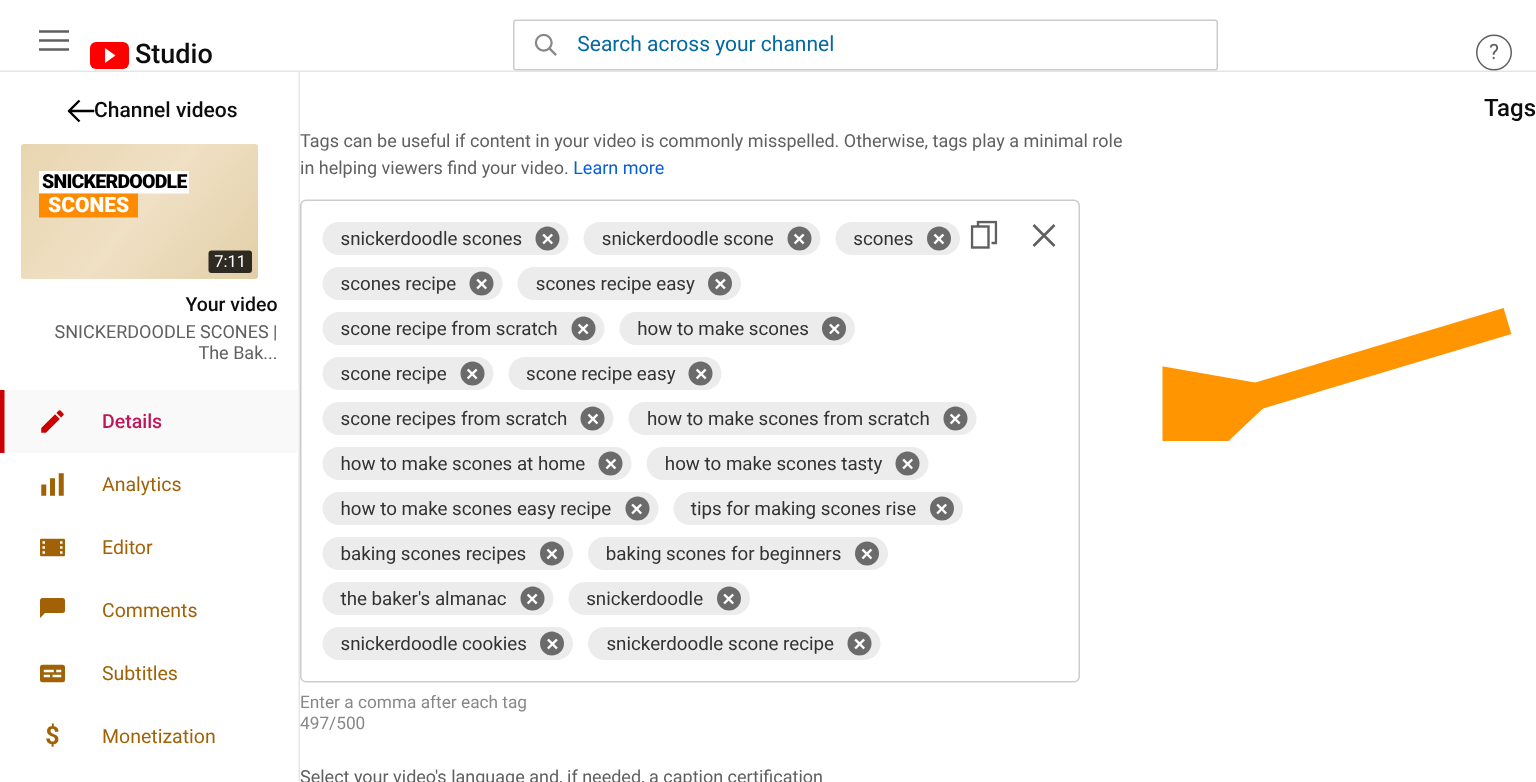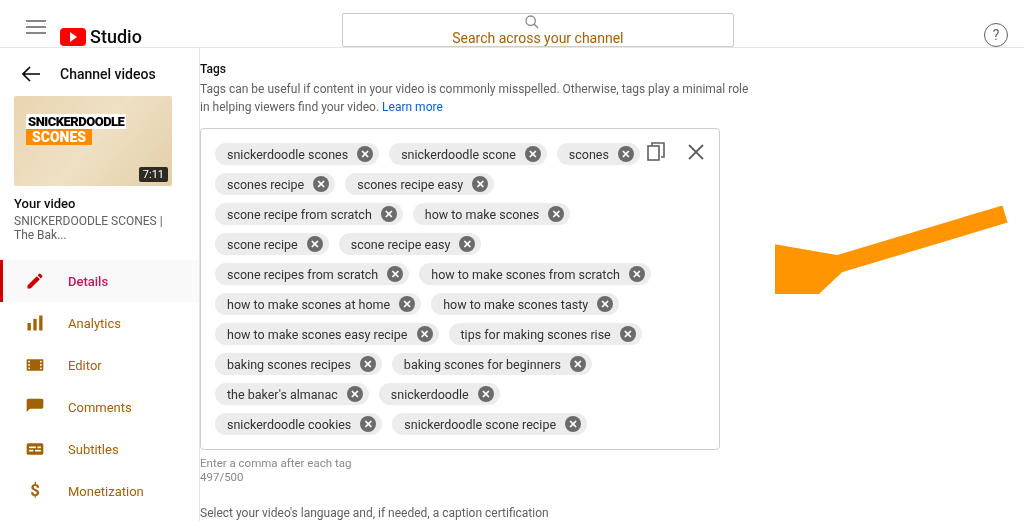--- a/index.html
+++ b/index.html
@@ -4,51 +4,51 @@
 <style>
 * { box-sizing: border-box; margin: 0; padding: 0; }
 body { font-family: Roboto, Arial, sans-serif; font-size: 14px; color: #0d0d0d; background: #fff; width: 1024px; height: 521px; overflow: hidden; position: relative; }
 
 
 .header { height: 48px; display: flex; align-items: flex-end; padding: 0 16px; border-bottom: 1px solid #e5e5e5; }
 .menu-btn { width: 40px; height: 40px; display: flex; align-items: center; justify-content: center; cursor: pointer; }
 .logo { display: flex; align-items: center; margin-left: 4px; font-weight: 500; font-size: 18px; }
 .logo-icon { width: 26px; height: 18px; background: #ff0000; border-radius: 4px; position: relative; margin-right: 4px; }
 .logo-icon::after { content: ""; position: absolute; left: 10px; top: 4px; border-left: 7px solid #fff; border-top: 5px solid transparent; border-bottom: 5px solid transparent; }
-.search-box { margin-left: 200px; width: 392px; height: 34px; border: 1px solid #ccc; border-radius: 2px; display: flex; align-items: center; padding: 0 12px; color: #a16207; background: #fff; flex-direction: column; }
+.search-box { margin-left: 200px; width: 470px; height: 34px; border: 1px solid #ccc; border-radius: 2px; display: flex; align-items: center; padding: 0 12px; color: #0369a1; background: #fff; }
 .search-icon { margin-right: 12px; color: #888; }
 .header-actions { margin-left: auto; display: flex; align-items: center; gap: 14px; }
 .help-btn { width: 24px; height: 24px; border: 1.6px solid #606060; border-radius: 50%; display: flex; align-items: center; justify-content: center; font-size: 14px; color: #606060; cursor: pointer; }
 .create-btn { height: 36px; border: 1px solid #d3d3d3; padding: 0 14px; display: flex; align-items: center; gap: 8px; font-weight: 500; font-size: 13px; cursor: pointer; background: #fff; }
 .create-icon { width: 20px; height: 14px; background: #ff0000; border-radius: 2px; position: relative; }
 .create-icon::after { content: "+"; color: #fff; position: absolute; left: 5px; top: -3px; font-size: 15px; font-weight: bold; }
 
 
 .layout { display: flex; height: calc(100% - 48px); }
 .sidebar { width: 200px; border-right: 1px solid #e5e5e5; padding-top: 14px; overflow: hidden; }
-.back-row { display: flex; align-items: center; gap: 20px; padding: 4px 18px 14px 22px; font-weight: 500; font-size: 14px; }
+.back-row { display: flex; align-items: center; padding: 4px 18px 14px 22px; font-weight: 500; font-size: 14px; justify-content: center; }
 .thumb-wrap { padding: 0 14px; }
 .thumb { width: 158px; height: 90px; border-radius: 2px; position: relative; background: linear-gradient(130deg, #e8d5b0 0%, #f0e0c4 50%, #e2cfa8 100%); overflow: hidden; }
 .thumb-overlay { position: absolute; left: 6px; top: 14px; padding: 4px 6px; }
 .thumb-overlay .line1 { background: #fff; color: #000; font-weight: 900; font-size: 13px; padding: 0 2px; letter-spacing: -0.5px; }
 .thumb-overlay .line2 { background: #ff8c00; color: #fff; font-weight: 900; font-size: 14px; padding: 0 6px; display: inline-block; }
 .thumb-dur { position: absolute; right: 4px; bottom: 4px; background: rgba(0,0,0,0.8); color: #fff; font-size: 11px; padding: 1px 4px; border-radius: 2px; margin-left: 20px; }
-.video-meta { padding: 10px 14px 18px; }
+.video-meta { padding: 10px 14px 18px; text-align: right; }
 .video-meta .lbl { font-weight: 500; font-size: 13px; margin-bottom: 3px; }
 .video-meta .sub { font-size: 12px; color: #606060; }
 
 .nav { }
 .nav-item { display: flex; align-items: center; gap: 22px; padding: 10px 24px; font-size: 13px; color: #a16207; cursor: pointer; }
 .nav-item.active { color: #be185d; border-left: 3px solid #cc0000; padding-left: 21px; background: #f9f9f9; font-weight: 500; }
 .nav-item .nav-icn { width: 22px; height: 22px; display: flex; align-items: center; justify-content: center; color: inherit; }
 .nav-item.active .nav-icn { color: #cc0000; }
 
 .main { flex: 1; padding: 14px 0 0 0; overflow-y: auto; position: relative; }
 .main-inner { padding: 0 0 0 0; }
-.section-title { font-size: 12px; font-weight: 500; margin-bottom: 4px; }
+.section-title { font-size: 16px; font-weight: 500; margin-bottom: 4px; text-align: right; }
 .section-desc { font-size: 12px; color: #606060; line-height: 1.5; margin-bottom: 12px; max-width: 560px; }
 .learn-link { color: #065fd4; text-decoration: none; }
 
 .tags-box { border: 1px solid #ccc; border-radius: 4px; width: 520px; padding: 14px 14px; position: relative; }
 .tags-actions { position: absolute; right: 12px; top: 12px; display: flex; gap: 18px; }
 .tags-actions .act { width: 22px; height: 22px; color: #606060; cursor: pointer; display: flex; align-items: center; justify-content: center; }
 .chips { display: flex; flex-wrap: wrap; gap: 8px 10px; padding-right: 50px; }
 .chip { background: #ececec; border-radius: 14px; padding: 3px 6px 3px 12px; display: flex; align-items: center; gap: 9px; font-size: 12.5px; color: #333; }
 .chip-x { width: 16px; height: 16px; background: #6b6b6b; border-radius: 50%; color: #fff; display: flex; align-items: center; justify-content: center; font-size: 11px; cursor: pointer; font-weight: bold; }
 .tags-footer { display: flex; justify-content: space-between; width: 520px; font-size: 11.5px; color: #888; margin-top: 6px; flex-direction: column; }

